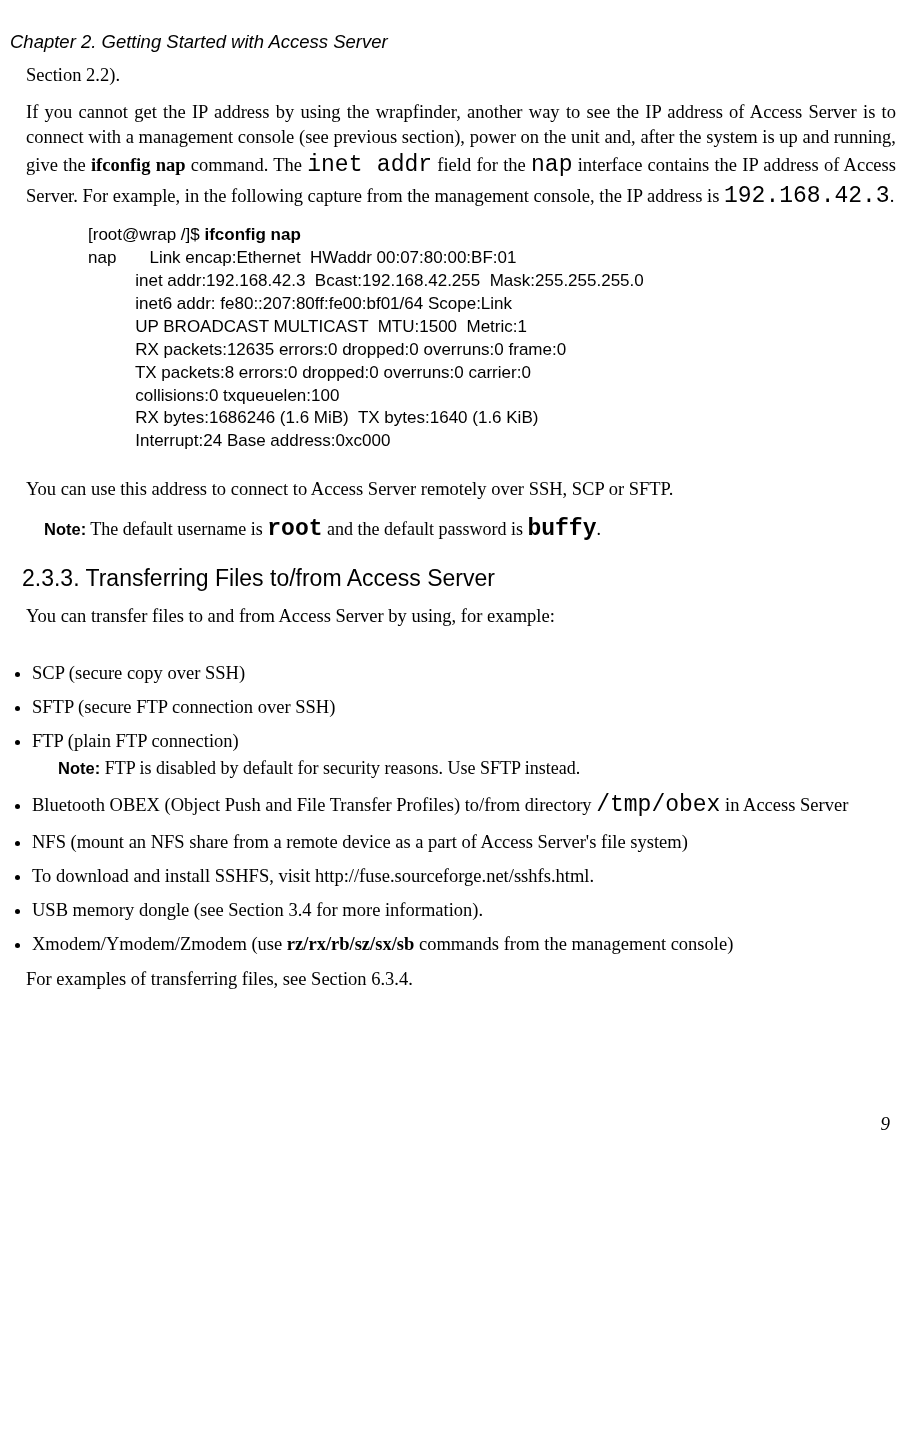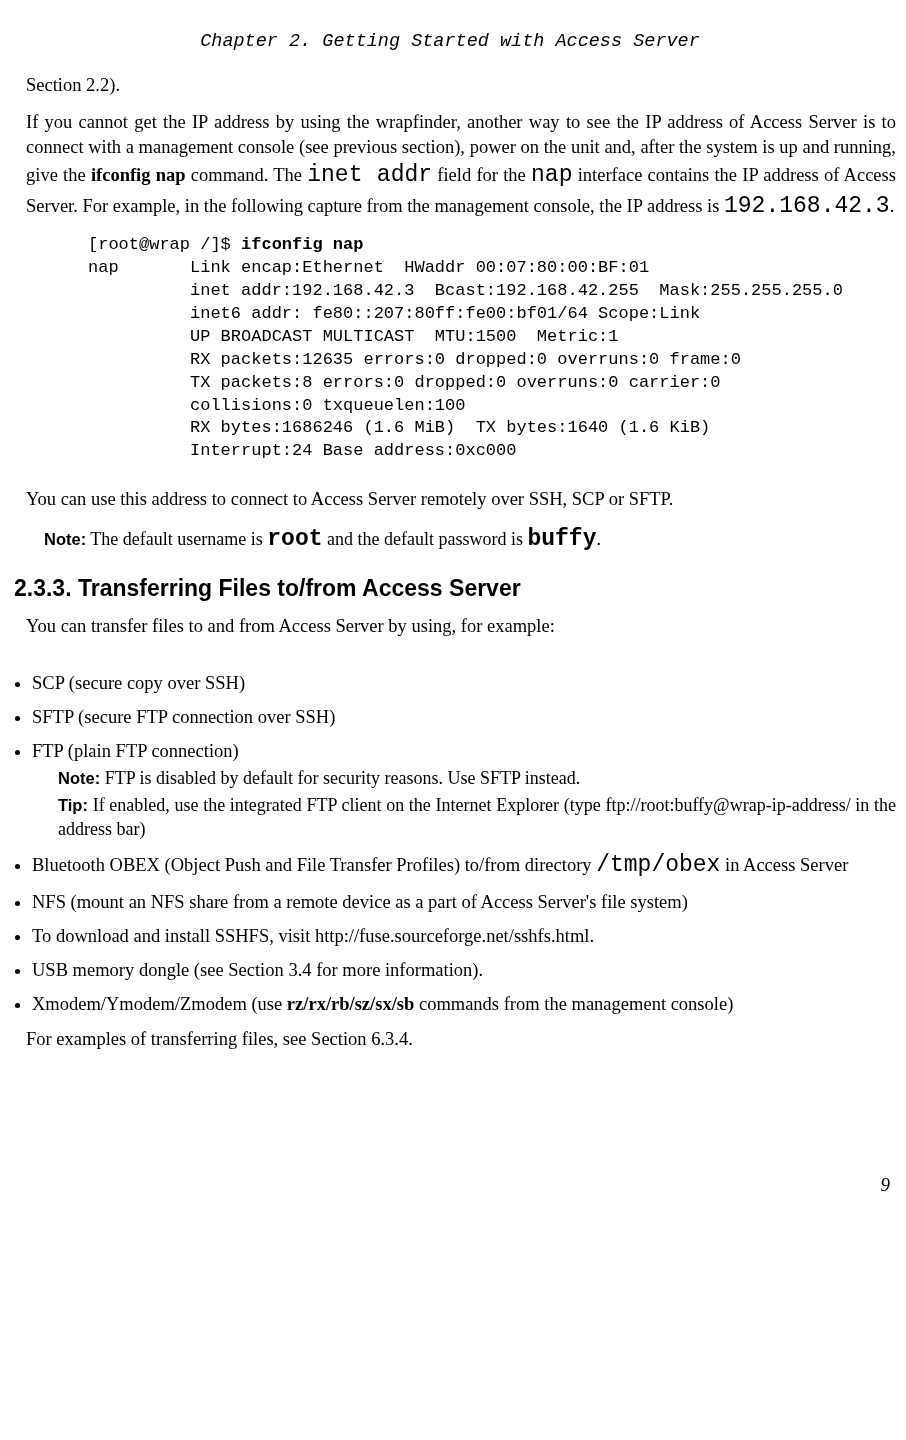--- a/index.html
+++ b/index.html
@@ -7,57 +7,57 @@
       font-family: "Palatino Linotype", Palatino, "Book Antiqua", Georgia, serif;
       font-size: 18.5px;
       line-height: 1.35;
       color: #000;
       margin: 0;
       padding: 30px 10px 30px 10px;
       width: 886px;
       background: #fff;
     }
     .header {
-      text-align: center;
+      text-align: left;
       font-style: italic;
-      font-family: Liberation Mono, monospace;
-      margin-bottom: 18px;
+      font-family: Liberation Sans, sans-serif;
+      margin-bottom: 8px;
       padding-right: 6px;
     }
     p {
       margin: 0 0 12px 16px;
       text-align: justify;
     }
     .code-inline {
       font-family: "Courier New", Courier, monospace;
       font-size: 23px;
     }
     .bold { font-weight: bold; }
     pre.code-block {
-      font-family: Liberation Mono, monospace;
+      font-family: Liberation Sans, sans-serif;
       font-size: 17px;
       line-height: 1.35;
       margin: 6px 0 24px 78px;
       white-space: pre;
     }
     pre.code-block .cmd { font-weight: bold; }
     .note {
       margin: 0 0 12px 34px;
       font-size: 18px;
     }
     .note .label {
       font-family: Arial, Helvetica, sans-serif;
       font-weight: bold;
       font-size: 16.5px;
     }
     h2.section {
       font-family: Arial, Helvetica, sans-serif;
-      font-weight: bold;
+      font-weight: normal;
       font-size: 23px;
-      margin: 18px 0 10px 4px;
+      margin: 18px 0 10px 12px;
     }
     ul.transfer {
       list-style: disc;
       padding-left: 22px;
       margin: 32px 0 10px 0;
     }
     ul.transfer > li {
       margin-bottom: 9px;
       text-align: justify;
       padding-left: 0px;
@@ -116,23 +116,20 @@
 <p>You can transfer files to and from Access Server by using, for example:</p>
 
 <ul class="transfer">
   <li>SCP (secure copy over SSH)</li>
   <li>SFTP (secure FTP connection over SSH)</li>
   <li>
     <span>FTP (plain FTP connection)</span>
     <div class="subnote">
       <span class="label">Note:</span><span> FTP is disabled by default for security reasons. Use SFTP instead.</span>
     </div>
-    <div class="subnote">
-      <span class="label">Tip:</span><span> If enabled, use the integrated FTP client on the Internet Explorer (type ftp://root:buffy@wrap-ip-address/ in the address bar)</span>
-    </div>
   </li>
   <li>
     <span>Bluetooth OBEX (Object Push and File Transfer Profiles) to/from directory </span><span class="code-inline">/tmp/obex</span><span> in Access Server</span>
   </li>
   <li>NFS (mount an NFS share from a remote device as a part of Access Server's file system)</li>
   <li>
     <p>To download and install SSHFS, visit http://fuse.sourceforge.net/sshfs.html.</p>
   </li>
   <li>USB memory dongle (see Section 3.4 for more information).</li>
   <li>

